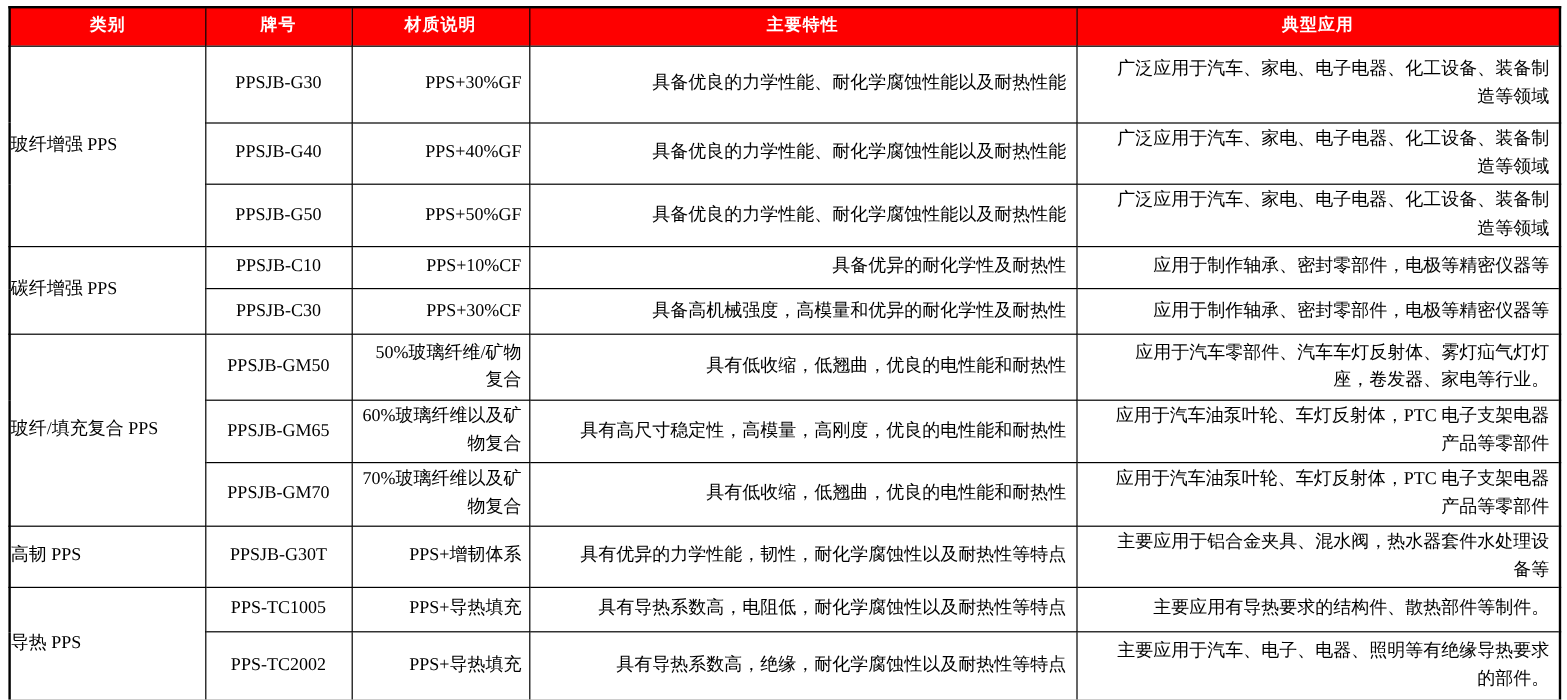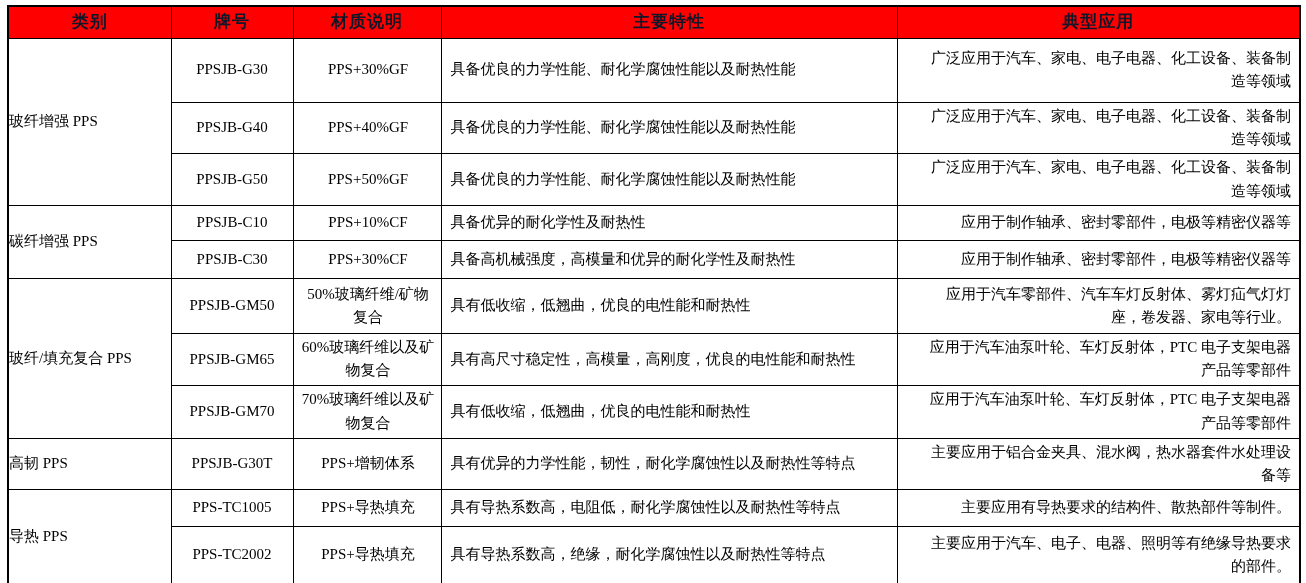--- a/index.html
+++ b/index.html
@@ -21,31 +21,31 @@
   table.spec th, table.spec td {
     border: 1px solid #000000;
     font-size: 15px;
     color: #000000;
     vertical-align: middle;
     line-height: 1.55;
     word-break: break-all;
   }
   table.spec th {
     background: #fe0000;
-    color: #0f172a;
+    color: #ffffff;
     font-weight: bold;
-    font-size: 17px;
+    font-size: 14px;
     text-align: center;
     height: 30px;
     letter-spacing: 1px;
   }
   td.cat   { text-align: left;  padding: 2px 6px 2px 0; font-size: 16px; }
   td.grade { text-align: center; padding: 2px 4px; }
-  td.mat   { text-align: center;  padding: 2px 6px 2px 8px; }
-  td.feat  { text-align: left;  padding: 2px 8px 2px 9px; margin-top: 44px; }
+  td.mat   { text-align: right;  padding: 2px 6px 2px 8px; }
+  td.feat  { text-align: right;  padding: 2px 8px 2px 9px; margin-top: 44px; }
   td.app   { text-align: right;  padding: 2px 8px 2px 26px; }
   tr.h32 { height: 32px; }
   tr.r64 { height: 64px; }
   tr.r51 { height: 51px; border-radius: 17px; }
   tr.r52 { height: 52px; }
   tr.r35 { height: 35px; }
   tr.r38 { height: 38px; }
   tr.r55 { height: 55px; }
   tr.r53 { height: 53px; }
   tr.r50 { height: 50px; border-radius: 14px; }

